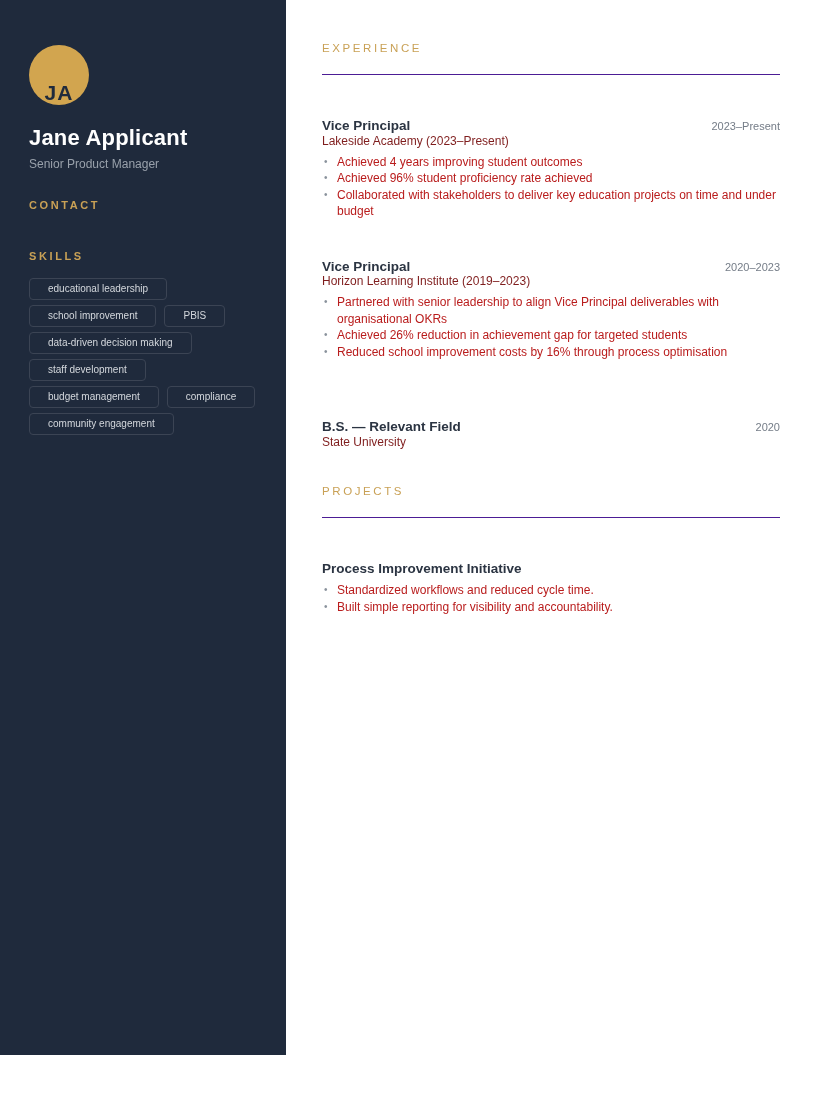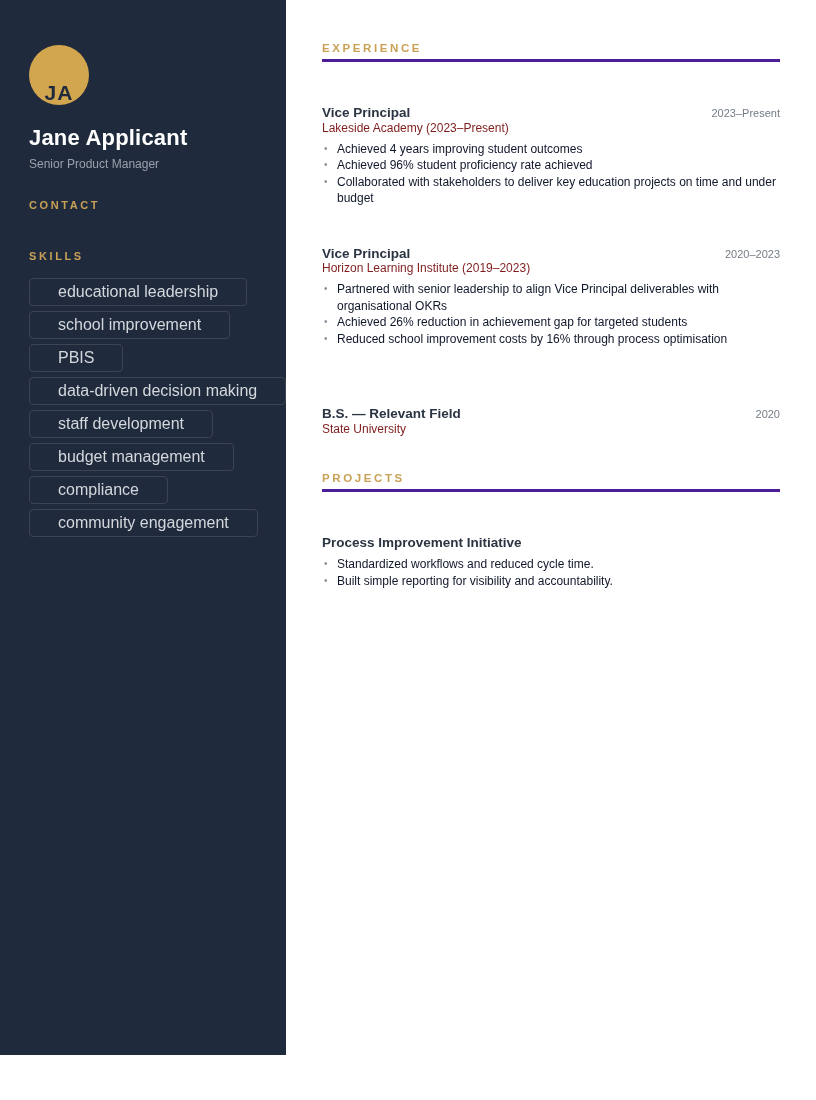--- a/index.html
+++ b/index.html
@@ -40,60 +40,60 @@
   }
   .contact-heading { margin-top:28px; }
   .skills-heading  { margin-top:39px; }
   .skills-list {
     margin-top:16px; width:228px;
     display:flex; flex-wrap:wrap; gap:5px 8px;
   }
   .skill-tag {
     display:inline-block;
     border:1px solid #3b4454; border-radius:4px;
-    padding:5px 28px;
-    font-size:16px; line-height:1;
+    padding:5px 18px;
+    font-size:10px; line-height:1;
     color:#d4d8dd;
     white-space:nowrap;
   }
 
   
   .main {
     position:absolute; left:286px; top:0;
     width:530px; height:1100px;
     padding:42px 36px 0 36px;
   }
   .section { margin-top:0; }
   .section + .section { margin-top:36px; }
   .section-heading {
-    color:#c9a156; font-size:11.5px; font-weight:bold;
+    color:#c9a156; font-size:11.5px; font-weight:normal;
     letter-spacing:2.6px;
-    padding-bottom:5px;
-    border-bottom:3px solid #4c1d95;
+    padding-bottom:20px;
+    border-bottom:1px solid #4c1d95;
   }
   .entry { margin-top:20px; }
   .entry + .entry { margin-top:16px; }
   .entry-head {
     display:flex; justify-content:space-between; align-items:baseline;
   }
   .entry-title {
     font-size:13.5px; font-weight:bold; color:#2b3442; line-height:1.15;margin-top:23px;
   }
   .entry-date {
     font-size:11px; color:#747c87; white-space:nowrap; padding-left:12px;
   }
   .entry-sub {
     font-size:12px; color:#7f1d1d;
   }
   ul.bullets {
     list-style:none; margin-top:6px;
   }
   ul.bullets li {
     position:relative; padding-left:15px;
-    font-size:12px; color:#0f172a; line-height:16.5px;
+    font-size:12px; color:#b91c1c; line-height:16.5px;
   }
   ul.bullets li::before {
     content:"\2022";
     position:absolute; left:2px; top:0;
     color:#8a929c; font-size:10px;
   }
 </style>
 </head>
 <body>
 

